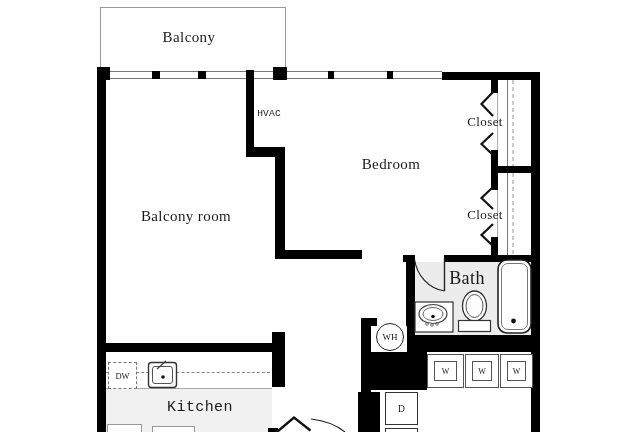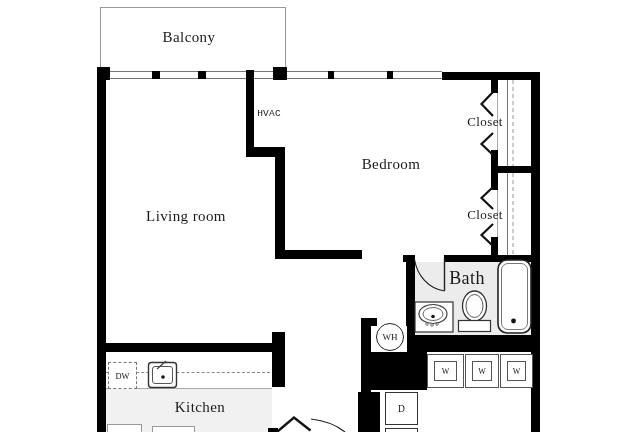--- a/index.html
+++ b/index.html
@@ -163,17 +163,17 @@
     <g>
       <path d="M311 419 C324 420.5 337 425.5 345 432" stroke="#222" stroke-width="1.2" fill="none"></path>
     </g>
   </svg>
 
   <div class="lbl lbl-lg" style="left:189px;top:37px;">Balcony</div>
   <div class="lbl lbl-sm" style="left:269px;top:113px;">HVAC</div>
   <div class="lbl lbl-lg" style="left:391px;top:164px;">Bedroom</div>
   <div class="lbl lbl-md" style="left:485px;top:122px;">Closet</div>
   <div class="lbl lbl-md" style="left:485px;top:215px;">Closet</div>
-  <div class="lbl lbl-lg" style="left:186px;top:216px;">Living room</div>
+  <div class="lbl lbl-lg" style="left:186px;top:216px;">Balcony room</div>
   <div class="lbl" style="left:467px;top:278px;font-size:18px;">Bath</div>
-  <div class="lbl lbl-lg" style="left:200px;top:407px;">Kitchen</div>
+  <div class="lbl lbl-lg" style="left:200px;top:407px;font-family:Liberation Mono, monospace;">Kitchen</div>
 
 </div>
 
 </body></html>

